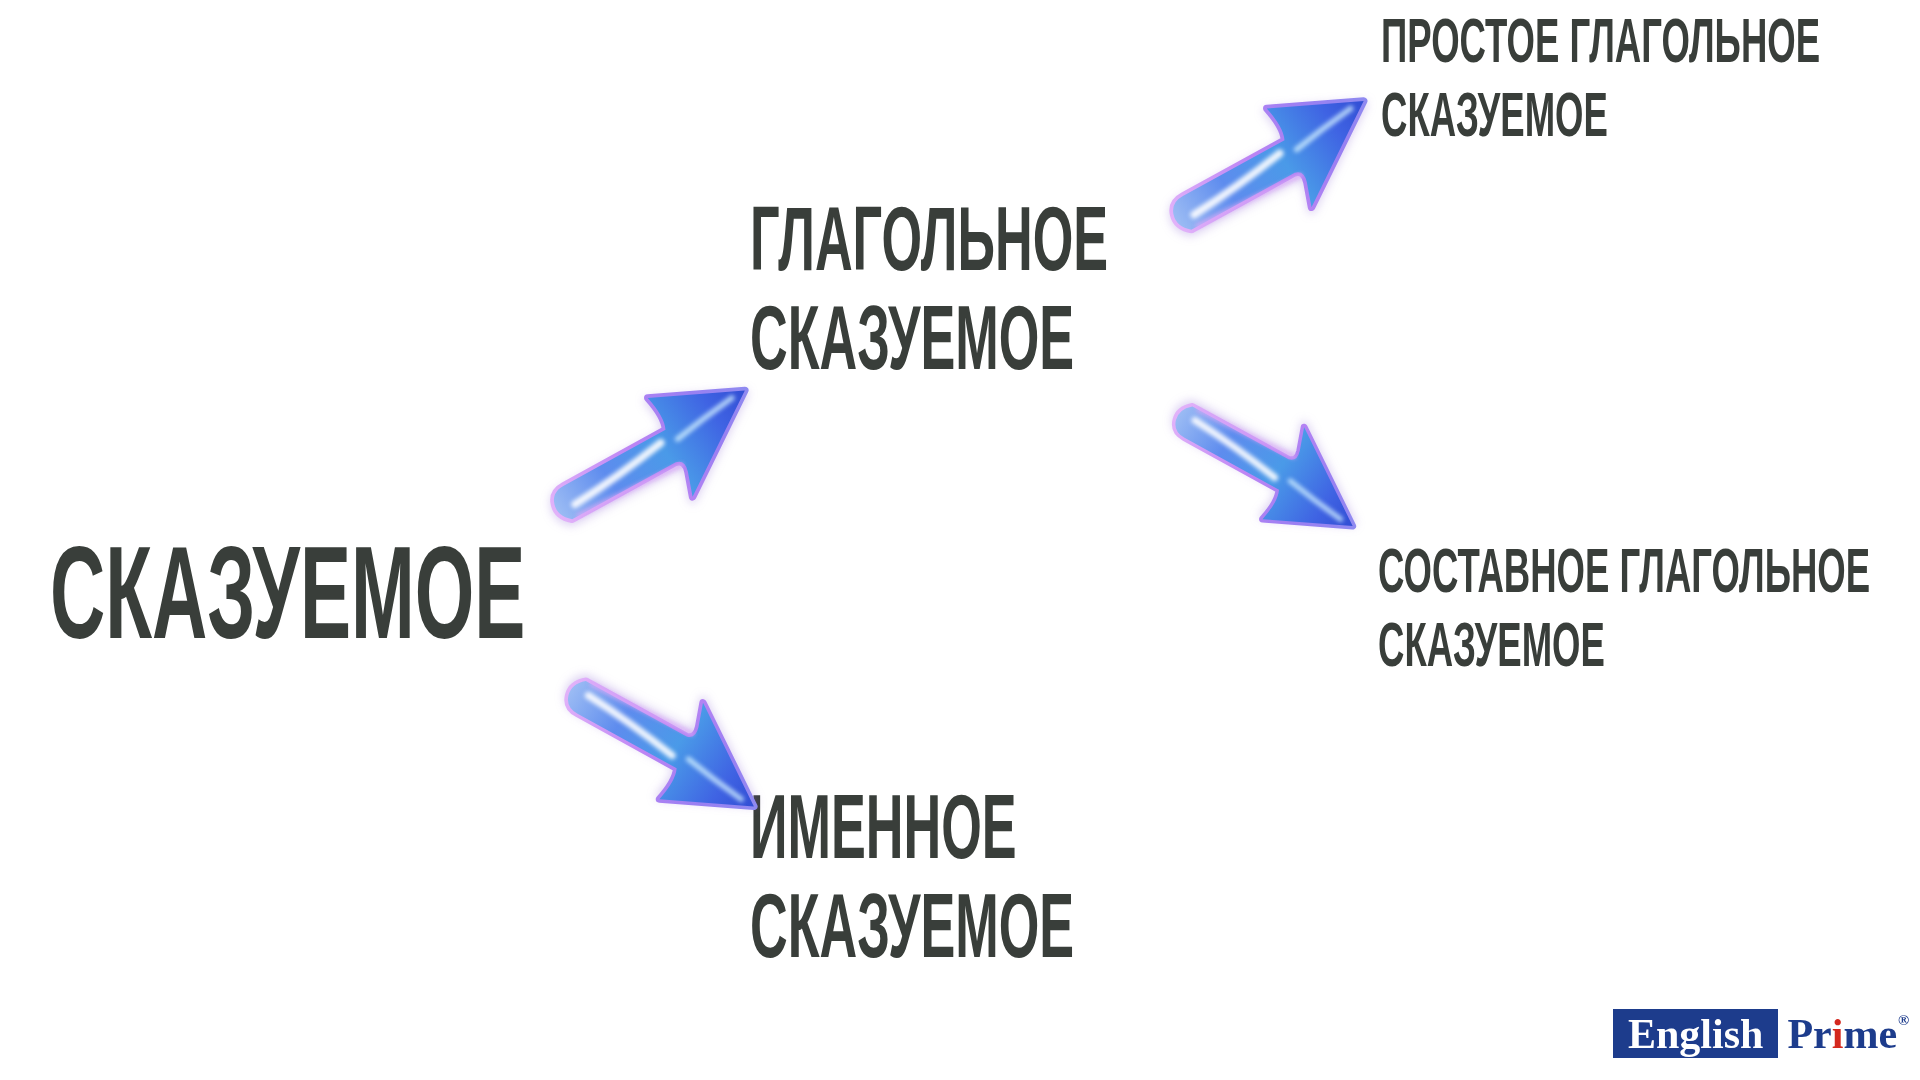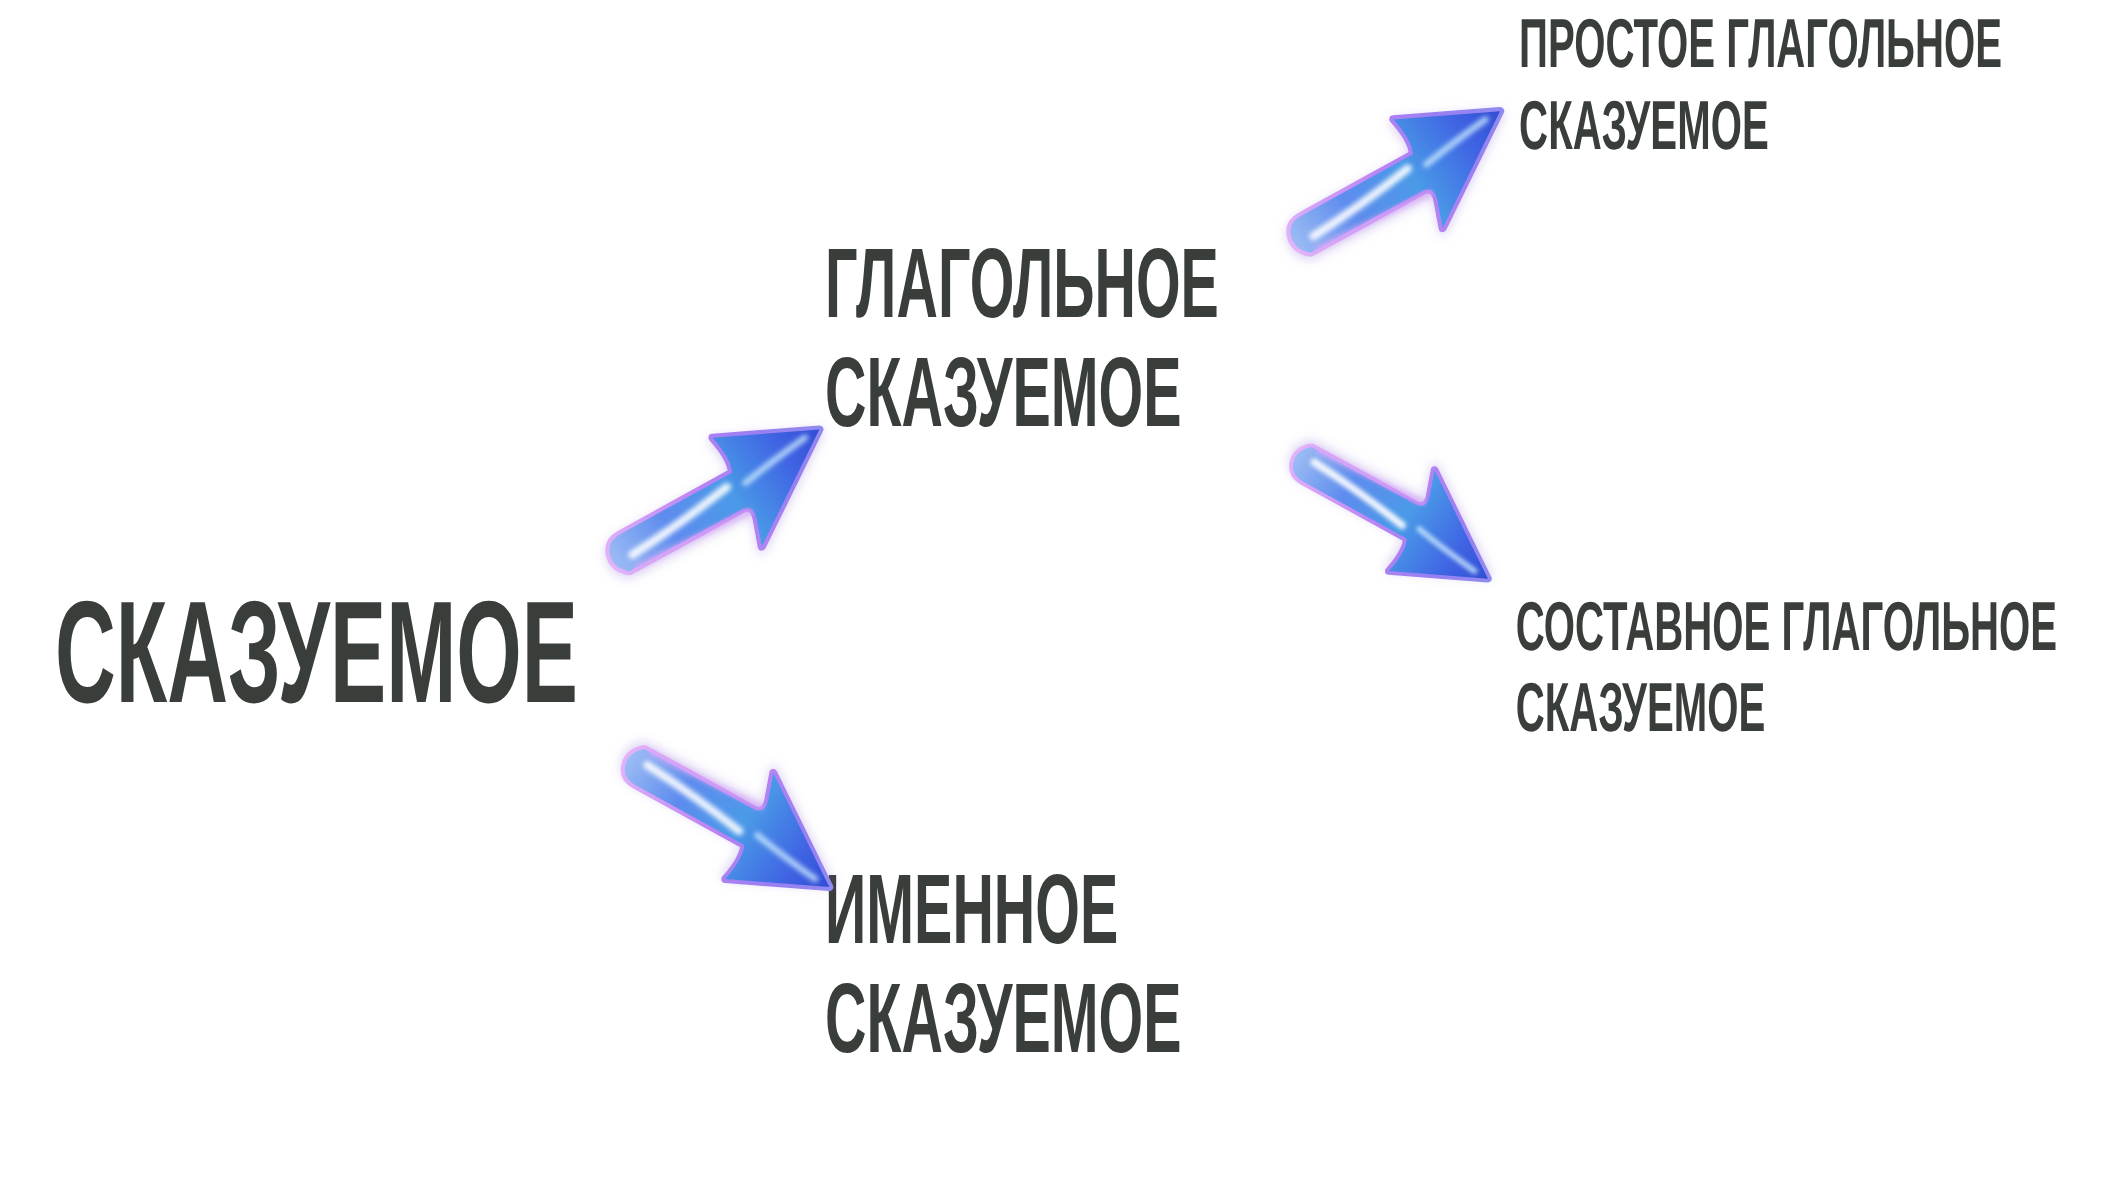--- a/index.html
+++ b/index.html
@@ -9,21 +9,21 @@
   html,body{margin:0;padding:0;}
   body{font-family:"Liberation Sans",sans-serif;background:#e8e8e8;}
   .stage{
     position:relative;width:1920px;height:1080px;background:#ffffff;overflow:hidden;
   }
   
   .node{position:absolute;color:var(--text);font-weight:700;}
   .cond{transform:scaleX(0.58);transform-origin:0 0;letter-spacing:0;}
   .node .ln{white-space:nowrap;}
   .node-root{left:50px;top:527px;font-size:132px;line-height:1;}
-  .node-verbal{left:750px;top:209px;font-size:90px;line-height:1.1;}
+  .node-verbal{left:750px;top:190px;font-size:90px;line-height:1.1;}
   .node-nominal{left:750px;top:778px;font-size:90px;line-height:1.1;}
   .node-simple{left:1381px;top:3px;font-size:63px;line-height:1.18;}
   .node-compound{left:1378px;top:533px;font-size:63px;line-height:1.18;}
   
   .arrow{position:absolute;filter:drop-shadow(0 3px 5px rgba(130,90,210,0.28));}
   .arrow-a1{left:543px;top:383px;width:217px;height:140px;}
   .arrow-a2{left:563px;top:668px;width:200px;height:155px;}
   .arrow-a3{left:1168px;top:92px;width:205px;height:143px;}
   .arrow-a4{left:1170px;top:403px;width:192px;height:130px;}
   .flip{transform:scaleY(-1);}
@@ -109,14 +109,25 @@
   <svg class="arrow arrow-a2 flip" viewBox="0 0 220 150">
       <use href="#glossy-arrow"></use>
     </svg>
   <svg class="arrow arrow-a3" viewBox="0 0 220 150">
       <use href="#glossy-arrow"></use>
     </svg>
   <svg class="arrow arrow-a4 flip" viewBox="0 0 220 150">
       <use href="#glossy-arrow"></use>
     </svg>
 
+  <div class="logo">
+    <div class="logo-box">
+      <span>English</span>
+    </div>
+    <div class="logo-prime">
+      <span>Pr</span>
+        <span class="red-i">i</span>
+        <span>me</span>
+        <span class="logo-reg">®</span>
+    </div>
+  </div>
 
 </div>
 
 </body></html>

